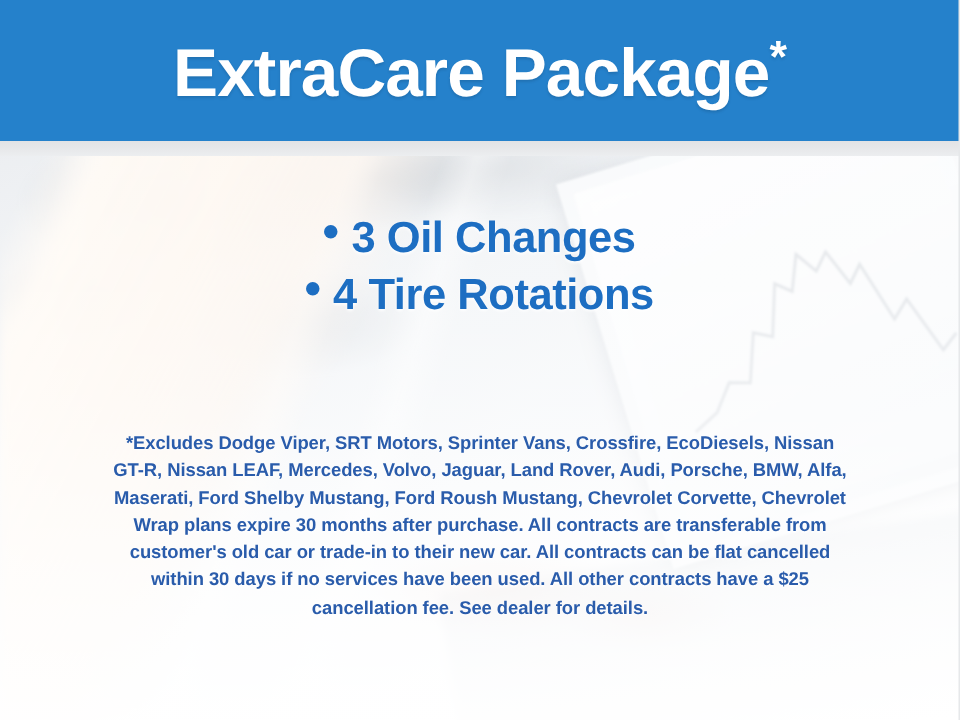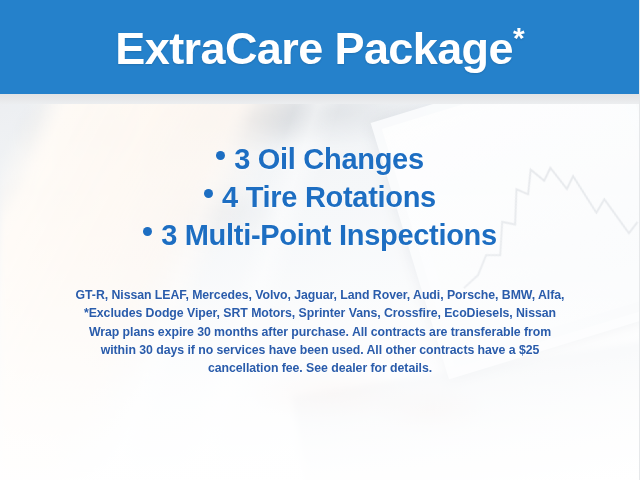--- a/index.html
+++ b/index.html
@@ -238,25 +238,26 @@
   </div>
 
   <div class="header-band">
     <div class="header-title"><span>ExtraCare Package</span><span class="asterisk">*</span></div>
   </div>
   <div class="header-rule"></div>
 
   <div class="benefits">
     <div class="benefit-row"><span class="bullet-dot"></span><span>3 Oil Changes</span></div>
     <div class="benefit-row"><span class="bullet-dot"></span><span>4 Tire Rotations</span></div>
-    <div class="benefit-row"><span class="bullet-dot"></span><span>3 Multi-Point Inspections</span></div>
   </div>
 
   <div class="disclaimer">
+    <p>*Excludes Dodge Viper, SRT Motors, Sprinter Vans, Crossfire, EcoDiesels, Nissan</p>
     <p>GT-R, Nissan LEAF, Mercedes, Volvo, Jaguar, Land Rover, Audi, Porsche, BMW, Alfa,</p>
-    <p>*Excludes Dodge Viper, SRT Motors, Sprinter Vans, Crossfire, EcoDiesels, Nissan</p>
+    <p>Maserati, Ford Shelby Mustang, Ford Roush Mustang, Chevrolet Corvette, Chevrolet</p>
     <p>Wrap plans expire 30 months after purchase. All contracts are transferable from</p>
+    <p>customer's old car or trade-in to their new car. All contracts can be flat cancelled</p>
     <p>within 30 days if no services have been used. All other contracts have a $25</p>
     <p>cancellation fee. See dealer for details.</p>
   </div>
 
   <div class="edge-border"></div>
 </div>
 
 </body></html>

